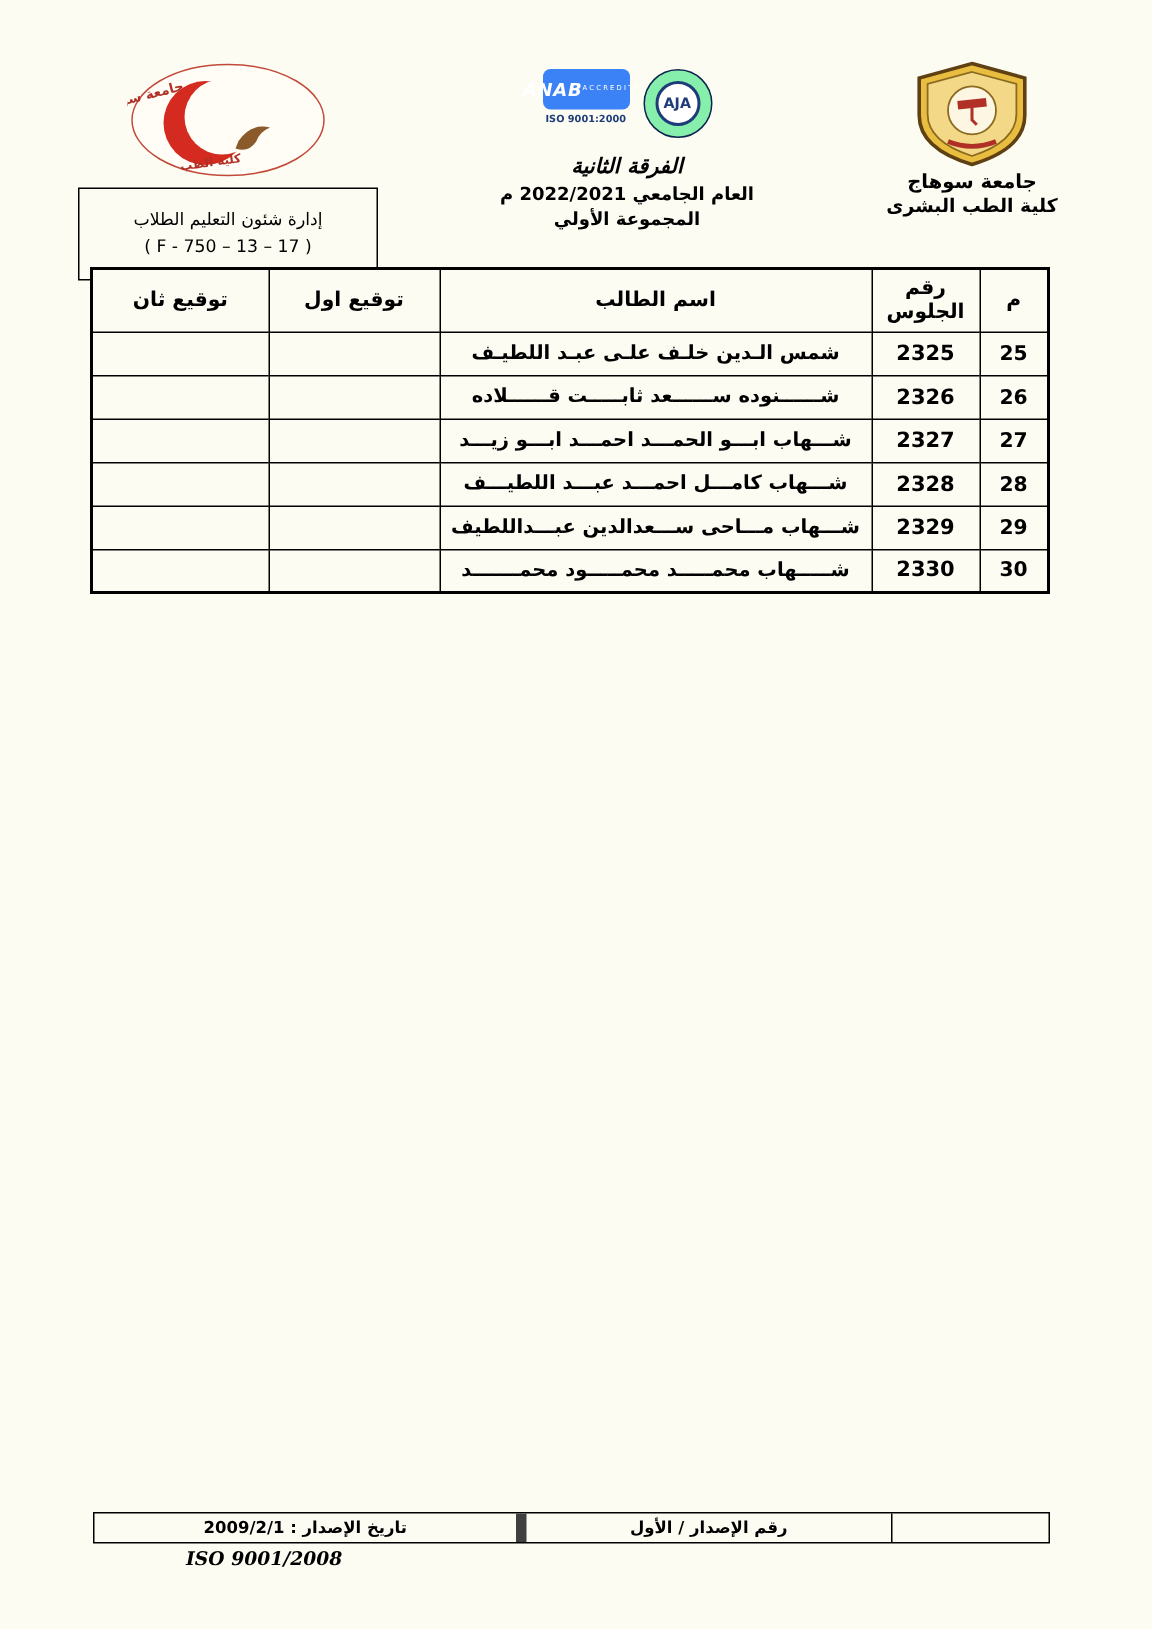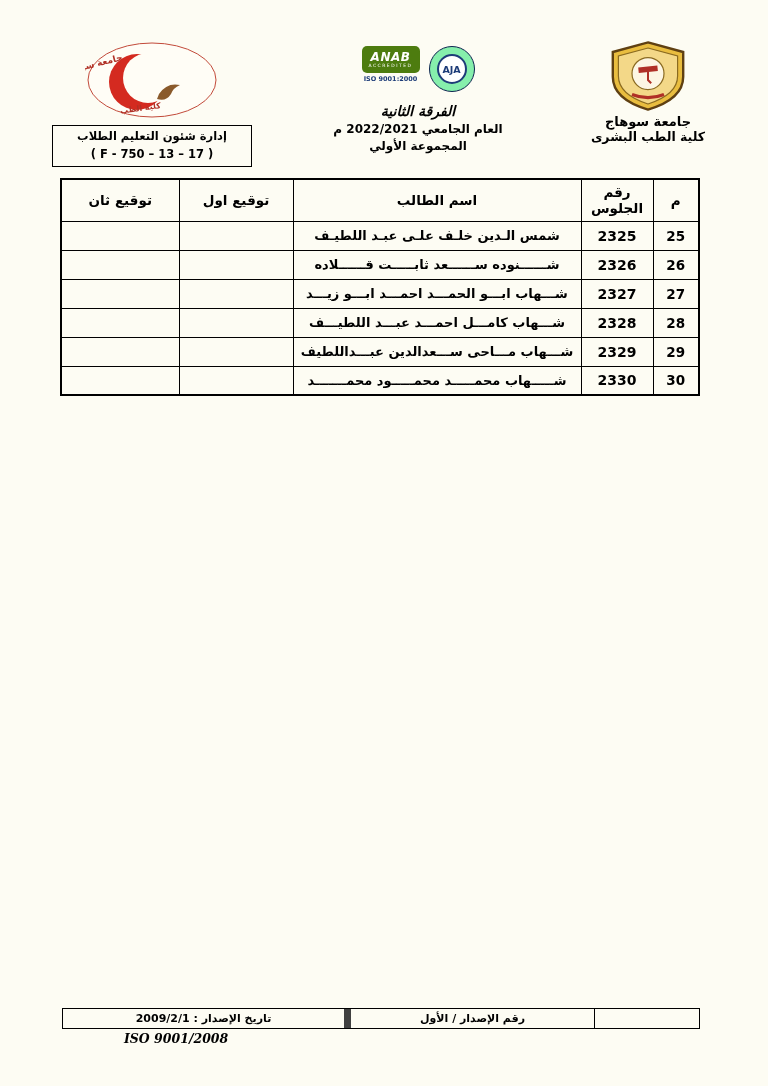--- a/index.html
+++ b/index.html
@@ -19,22 +19,22 @@
   .uni-block { position:absolute; top:40px; right:36px; width:168px; text-align:center; }
   .uni-emblem { display:block; margin:0 auto; }
   .uni-name { font-size:13px; font-weight:bold; margin-top:2px; }
   .uni-faculty { font-size:12.5px; font-weight:bold; }
 
   
   .center-block { position:absolute; top:46px; left:268px; width:300px; text-align:center; }
   .certs { display:flex; justify-content:center; align-items:flex-start; gap:9px; direction:ltr; height:50px; }
   .anab-wrap { display:flex; flex-direction:column; align-items:center; }
   .anab-box {
-    width:58px; height:27px; background:#4d7c0f; border-radius:5px; color:#fff;
-    display:flex; flex-direction:column; align-items:center; justify-content:center; line-height:1;
+    width:58px; height:27px; background:#3b82f6; border-radius:5px; color:#fff;
+    display:flex; flex-direction:row; align-items:center; justify-content:center; line-height:1;
   }
   .anab-word { font-size:12px; font-weight:bold; font-style:italic; letter-spacing:.5px; }
   .anab-acc { font-size:4.5px; letter-spacing:1.5px; margin-top:1px; }
   .anab-iso { font-size:6.5px; font-weight:bold; color:#1d3c78; margin-top:2px; }
   .aja-circle {
     width:46px; height:46px; border-radius:50%; background:#86efac;
     display:flex; align-items:center; justify-content:center;
     border:1px solid #0e2450;
   }
   .aja-inner {
@@ -43,22 +43,22 @@
     font-size:9.5px; font-weight:bold; color:#1d3c78;
   }
   .title-grade { margin-top:7px; font-size:14px; font-weight:bold;font-style:italic; }
   .title-year  { margin-top:3px; font-size:12px; font-weight:bold; }
   .title-group { margin-top:3px; font-size:12px; font-weight:bold; }
 
   
   .dept-block { position:absolute; top:40px; left:52px; width:200px; text-align:center; }
   .crescent-logo { display:block; margin:0 auto; }
   .dept-box {
-    border:1px solid #000; margin-top:5px; padding:2px 3px;
-    font-size:11.5px; font-weight:bold; line-height:1.55;
+    border:1px solid #000; margin-top:5px; padding:12px 3px;
+    font-size:11.5px; font-weight:normal; line-height:1.55;
   }
   .dept-code { direction:ltr; unicode-bidi:isolate; display:block;text-align:center; }
 
   
   .roster {
     position:absolute; top:178px; right:68px; width:638px;
     border-collapse:collapse; border:2px solid #000; table-layout:fixed;
     background:#fdfcf3;
   }
   .roster th, .roster td {

